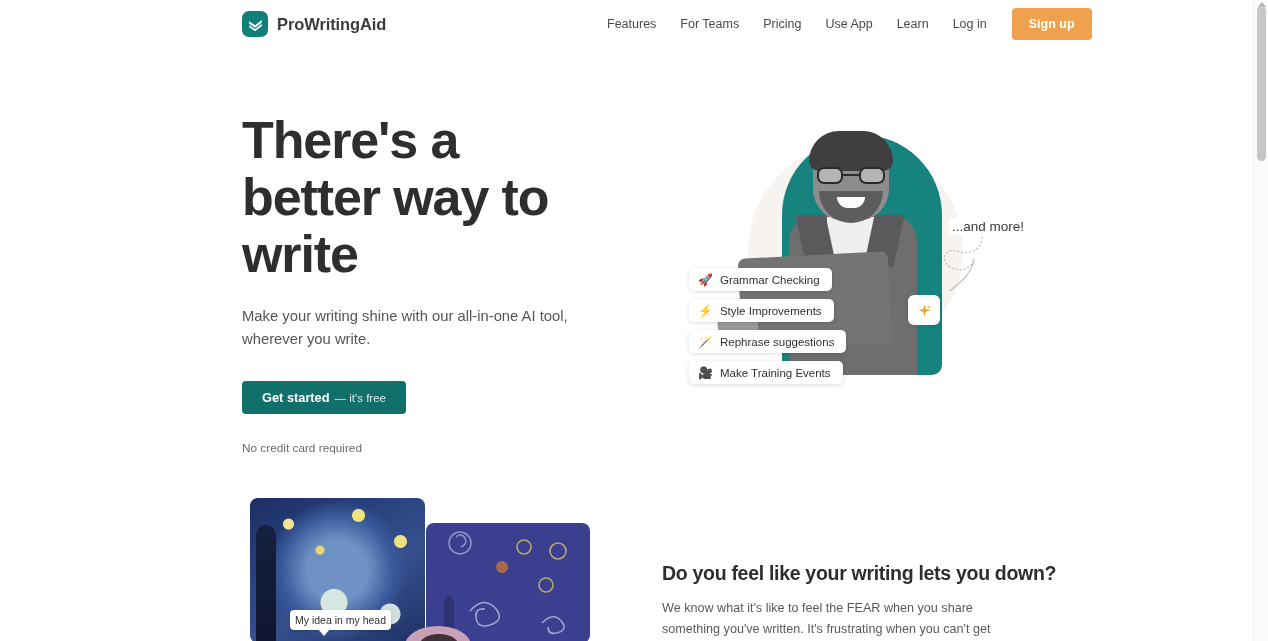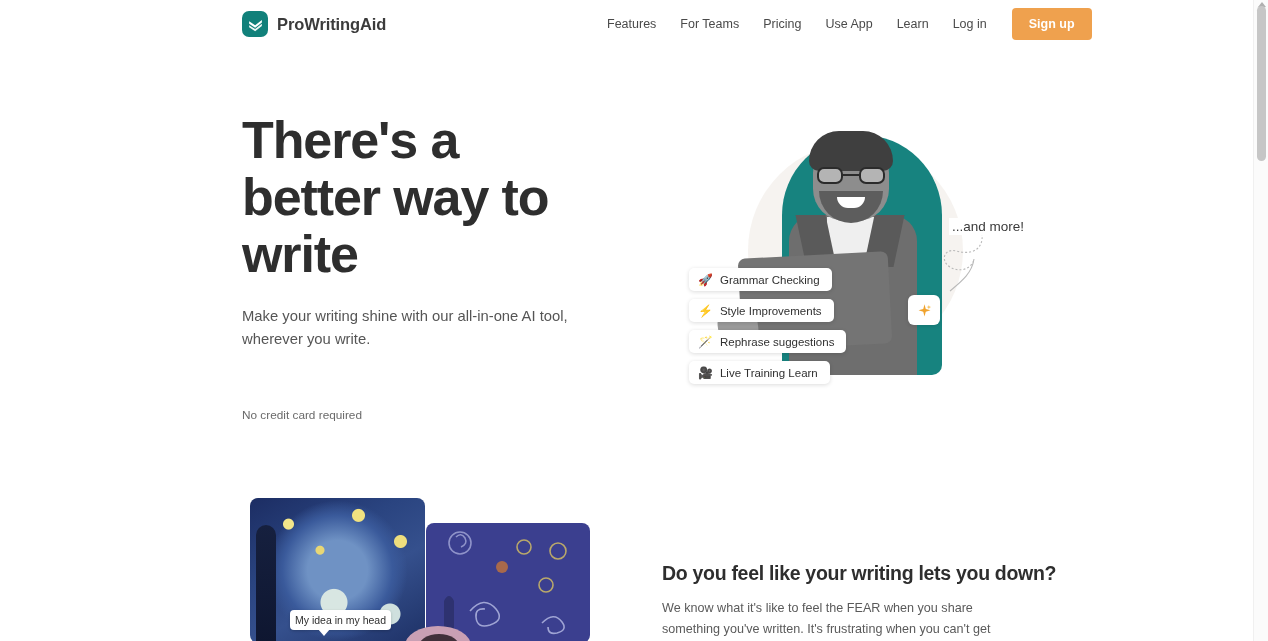--- a/index.html
+++ b/index.html
@@ -493,20 +493,24 @@
     </nav>
   </div>
 
   <div class="hero">
 
     <div class="hero-copy">
       <h1 class="hero-title">There's a better way to write</h1>
       <p class="hero-sub">Make your writing shine with our all-in-one AI tool, wherever you write.</p>
 
       <div class="hero-actions">
+        <button class="btn-primary">
+          <span>Get started</span>
+          <span class="sub">— it's free</span>
+        </button>
       </div>
 
       <p class="hero-note">No credit card required</p>
     </div>
 
     <div class="hero-art">
       <div class="art-blob"></div>
       <div class="art-teal-shadow"></div>
 
       <div class="laptop-edge"></div>
@@ -551,21 +555,21 @@
         <div class="pill">
           <span class="pill-icon">⚡</span>
           <span>Style Improvements</span>
         </div>
         <div class="pill">
           <span class="pill-icon">🪄</span>
           <span>Rephrase suggestions</span>
         </div>
         <div class="pill">
           <span class="pill-icon">🎥</span>
-          <span>Live Training Learn</span>
+          <span>Make Training Events</span>
         </div>
       </div>
     </div>
   </div>
 
   <div class="lower">
 
     <div class="art-left">
       <div class="sketch">
         <svg width="164" height="120" viewBox="0 0 164 120" aria-hidden="true">

